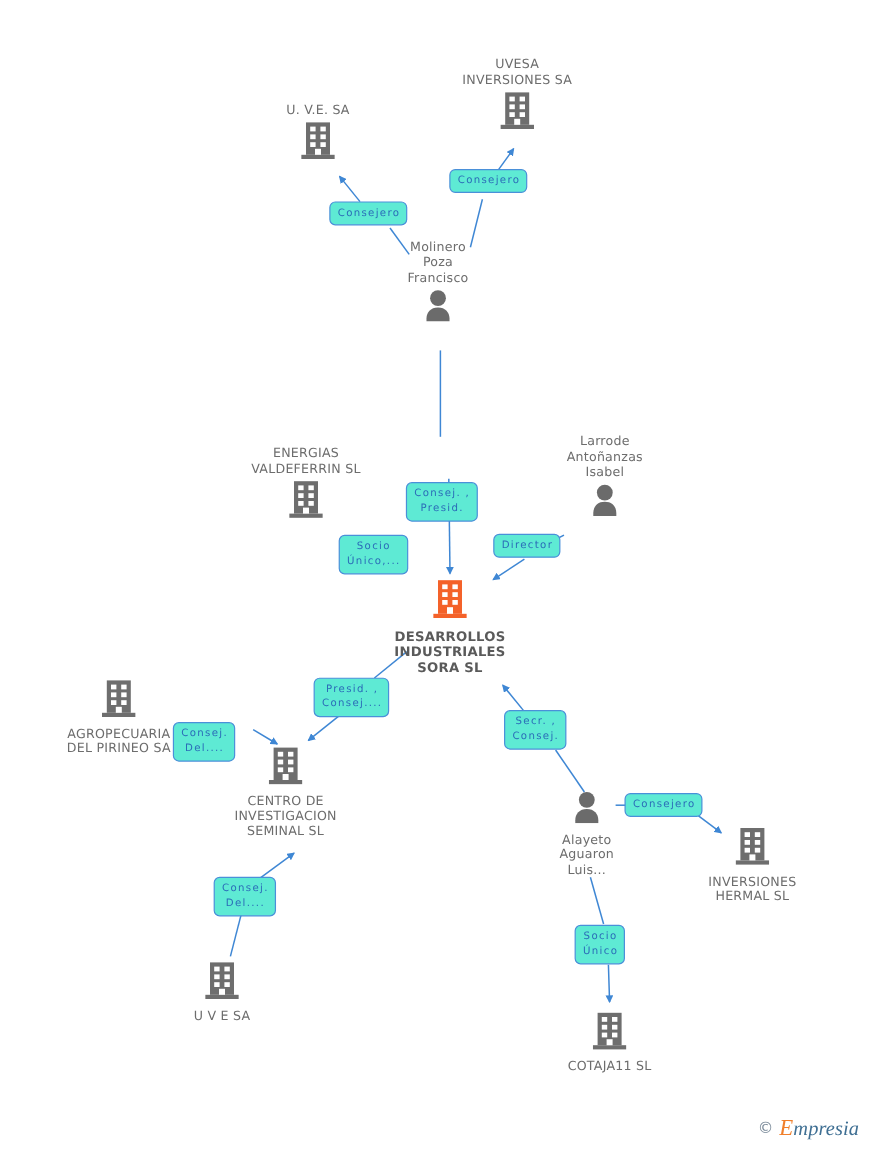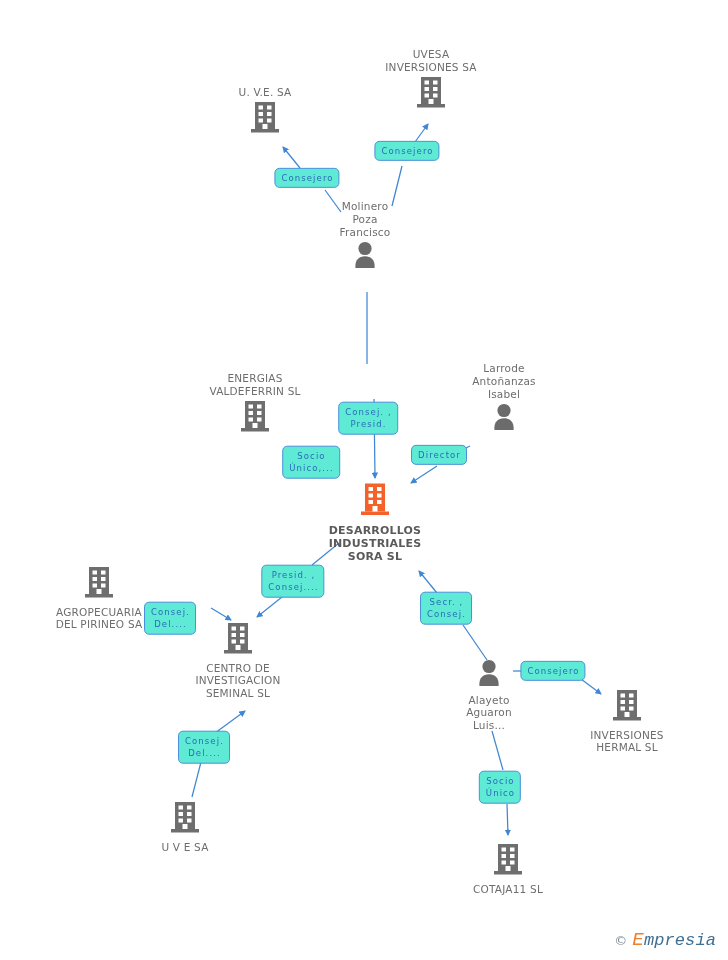--- a/index.html
+++ b/index.html
@@ -71,21 +71,21 @@
   #watermark{
     position:absolute;
     right:12px;bottom:10px;
     display:flex;align-items:center;gap:5px;
     user-select:none;
   }
   #watermark .copy{
     font-size:13px;color:#7a8a99;line-height:1;
   }
   #watermark .brand{
-    font-family:Liberation Mono, monospace;
+    font-family:Liberation Serif, serif;
     font-style:italic;
     font-size:17px;
     line-height:1;
     color:#3f6f93;
     letter-spacing:.1px;
   }
   #watermark .brand .e{color:#f07f2b;font-size:19px;}
 </style>
 </head>
 <body>

